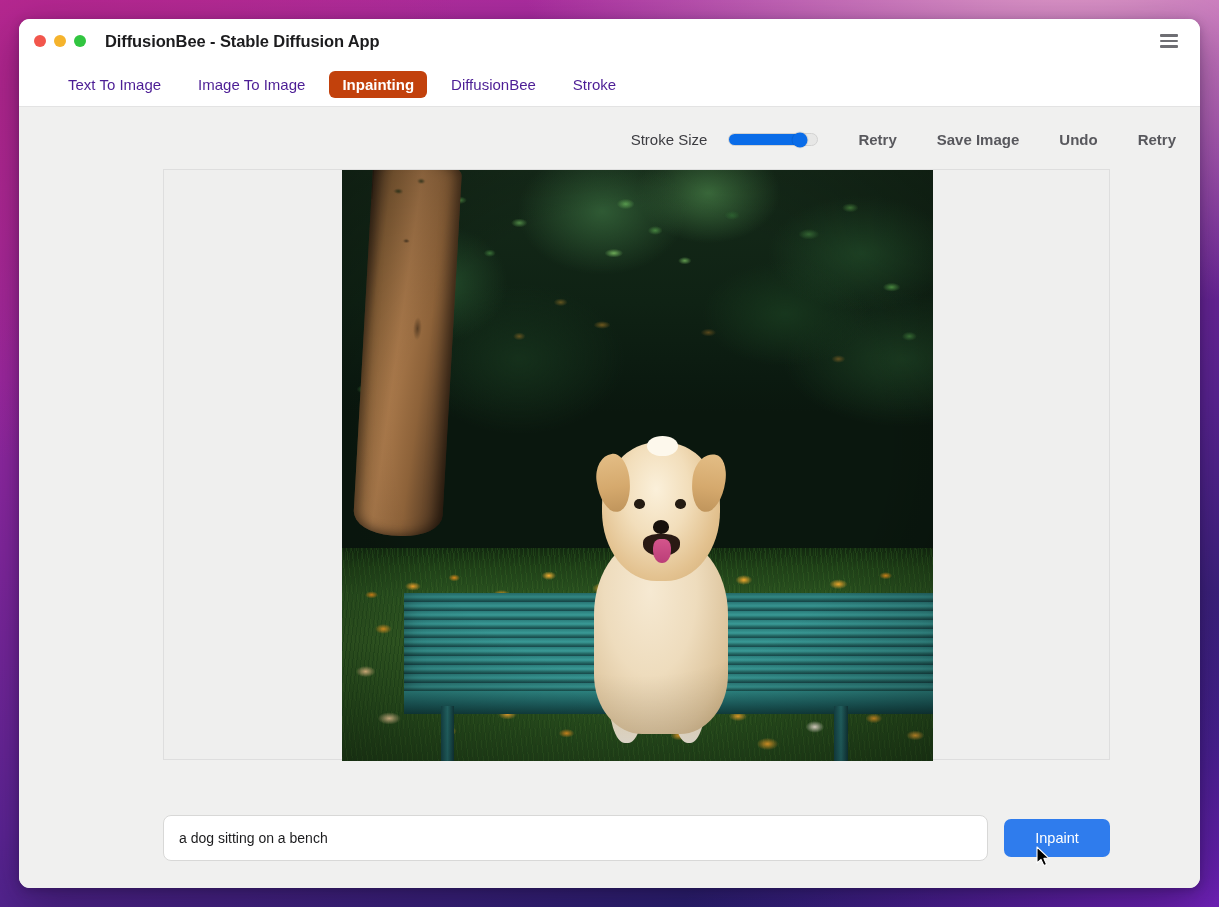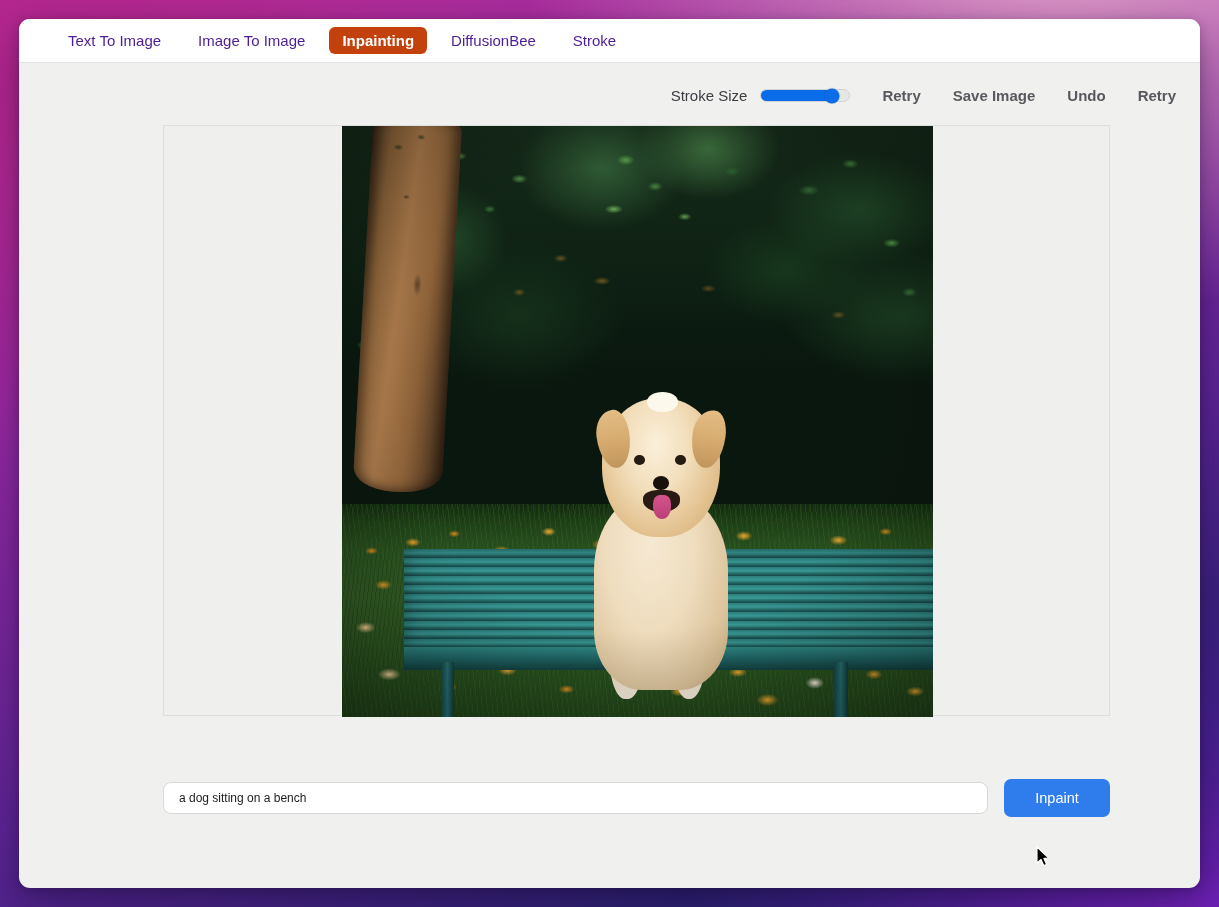--- a/index.html
+++ b/index.html
@@ -111,21 +111,21 @@
     background: #f0f0ef;
   }
 
   
   .toolbar {
     position: absolute;
     top: 20px;
     right: 24px;
     display: flex;
     align-items: center;
-    gap: 0px;
+    gap: 8px;
   }
   .stroke-label {
     font-size: 15px;
     color: #3c3c41;
     margin-right: 13px;
   }
   .slider {
     position: relative;
     width: 90px;
     height: 13px;
@@ -450,28 +450,28 @@
     position: absolute;
     left: 144px;
     bottom: 27px;
     width: 947px;
     display: flex;
     align-items: center;
     gap: 16px;
   }
   .prompt-input {
     flex: 1;
-    height: 32px;
+    height: 46px;
     background: #ffffff;
     border: 1px solid #d8d8d7;
     border-radius: 8px;
     display: flex;
     align-items: center;
     padding: 0 15px;
-    font-size: 12px;
+    font-size: 14px;
     color: #1c1c1e;
     cursor: text;
   }
   .inpaint-btn {
     width: 106px;
     height: 38px;
     background: #2f7ced;
     color: #fff;
     border: none;
     border-radius: 7px;
@@ -492,20 +492,33 @@
     height: 22px;
     pointer-events: none;
     z-index: 50;
   }
 </style>
 </head>
 <body>
 
 <div class="window">
 
+  <div class="titlebar">
+    <div class="traffic">
+      <span class="dot red"></span>
+      <span class="dot yellow"></span>
+      <span class="dot green"></span>
+    </div>
+    <div class="win-title">DiffusionBee - Stable Diffusion App</div>
+    <div class="hamburger">
+      <span></span>
+      <span></span>
+      <span></span>
+    </div>
+  </div>
 
   <div class="tabbar">
     <div class="tab">Text To Image</div>
     <div class="tab">Image To Image</div>
     <div class="tab active">Inpainting</div>
     <div class="tab">DiffusionBee</div>
     <div class="tab">Stroke</div>
   </div>
 
   <div class="main">

